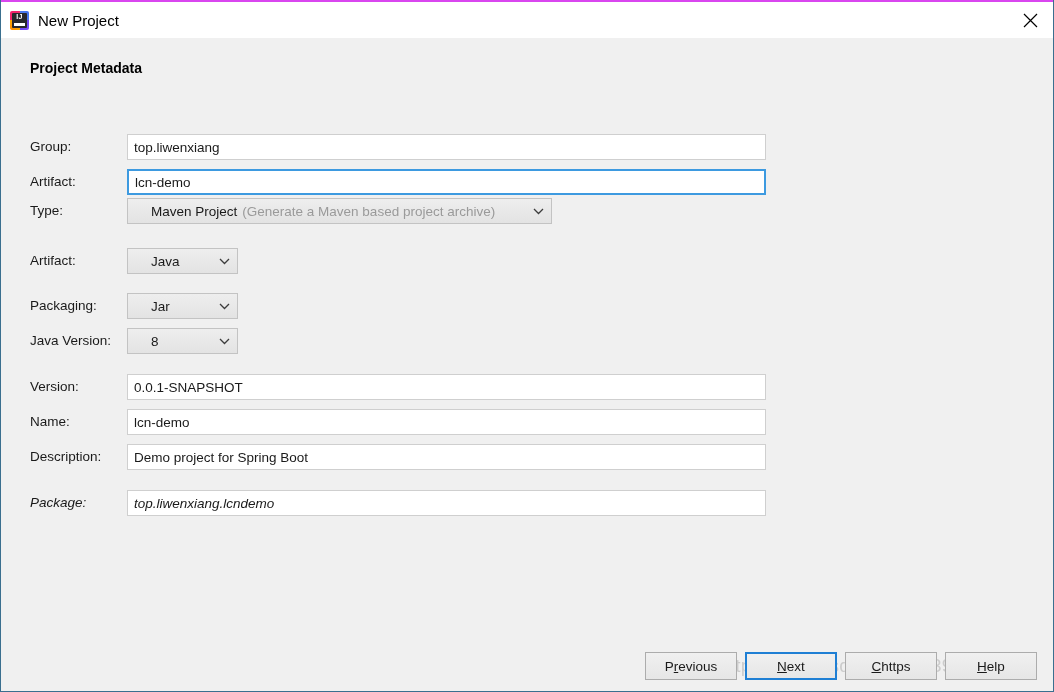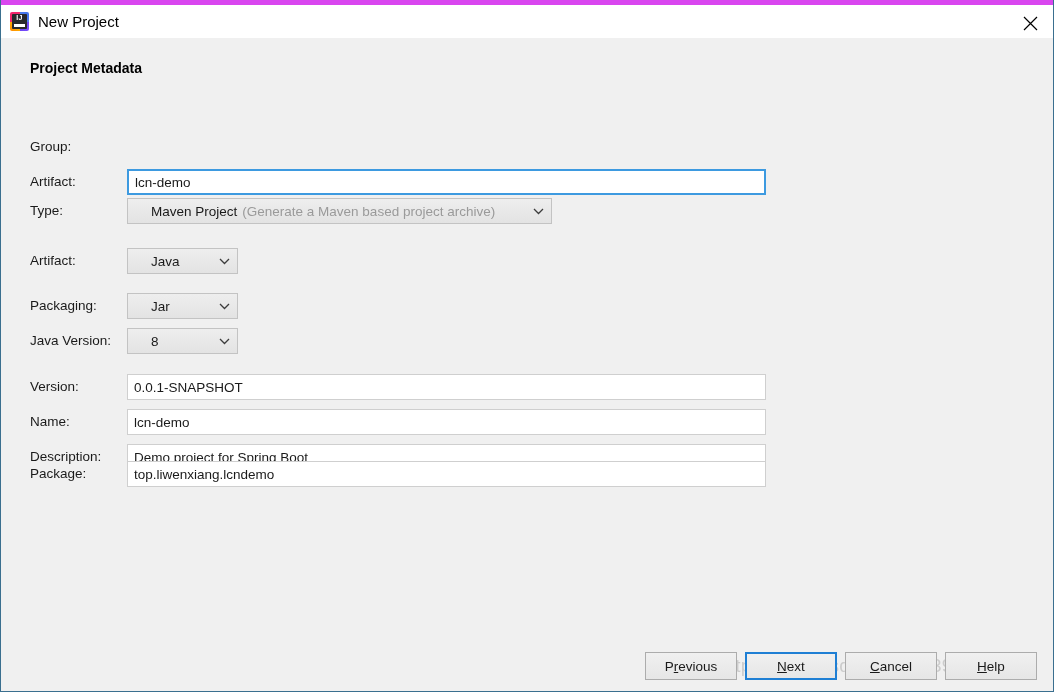--- a/index.html
+++ b/index.html
@@ -22,21 +22,21 @@
     border: 1px solid #3a6f8f;
     border-top: none;
     overflow: hidden;
   }
 
   
   .titlebar {
     position: relative;
     height: 38px;
     background: #ffffff;
-    border-top: 5px solid #d946ef;
+    border-top: 2px solid #d946ef;
     display: flex;
     align-items: center;
     padding-left: 9px;
   }
   .app-icon {
     width: 19px; height: 19px;
     position: relative;
     flex: 0 0 auto;
     border-radius: 2px;
     overflow: hidden;
@@ -218,20 +218,21 @@
   </div>
 
   <div class="body-area">
 
     <div class="section-title">Project Metadata</div>
 
     <div class="form">
 
       <div class="row" style="top:96px;">
         <span class="lbl">Group:</span>
+        <div class="tfield w-long">top.liwenxiang</div>
       </div>
 
       <div class="row" style="top:131px;">
         <span class="lbl">Artifact:</span>
         <div class="tfield w-long focused">lcn-demo</div>
       </div>
 
       <div class="row" style="top:160px;">
         <span class="lbl">Type:</span>
         <div class="combo w-type">
@@ -281,21 +282,21 @@
       <div class="row" style="top:371px;justify-content:flex-end;">
         <span class="lbl">Name:</span>
         <div class="tfield w-long">lcn-demo</div>
       </div>
 
       <div class="row" style="top:406px;">
         <span class="lbl">Description:</span>
         <div class="tfield w-long">Demo project for Spring Boot</div>
       </div>
 
-      <div class="row" style="top:423px;">
+      <div class="row" style="top:452px;font-style:italic;">
         <span class="lbl">Package:</span>
         <div class="tfield w-long">top.liwenxiang.lcndemo</div>
       </div>
 
     </div>
 
     <div class="watermark">https://blog.csdn.net/qq_39087639</div>
 
     <div class="btnrow">
       <div class="btn">
@@ -304,21 +305,21 @@
           <span>evious</span>
       </div>
       <div class="btn focused">
         <span></span>
           <u>N</u>
           <span>ext</span>
       </div>
       <div class="btn">
         <span></span>
           <u>C</u>
-          <span>ancel</span>
+          <span>https</span>
       </div>
       <div class="btn">
         <span></span>
           <u>H</u>
           <span>elp</span>
       </div>
     </div>
 
   </div>
 </div>

